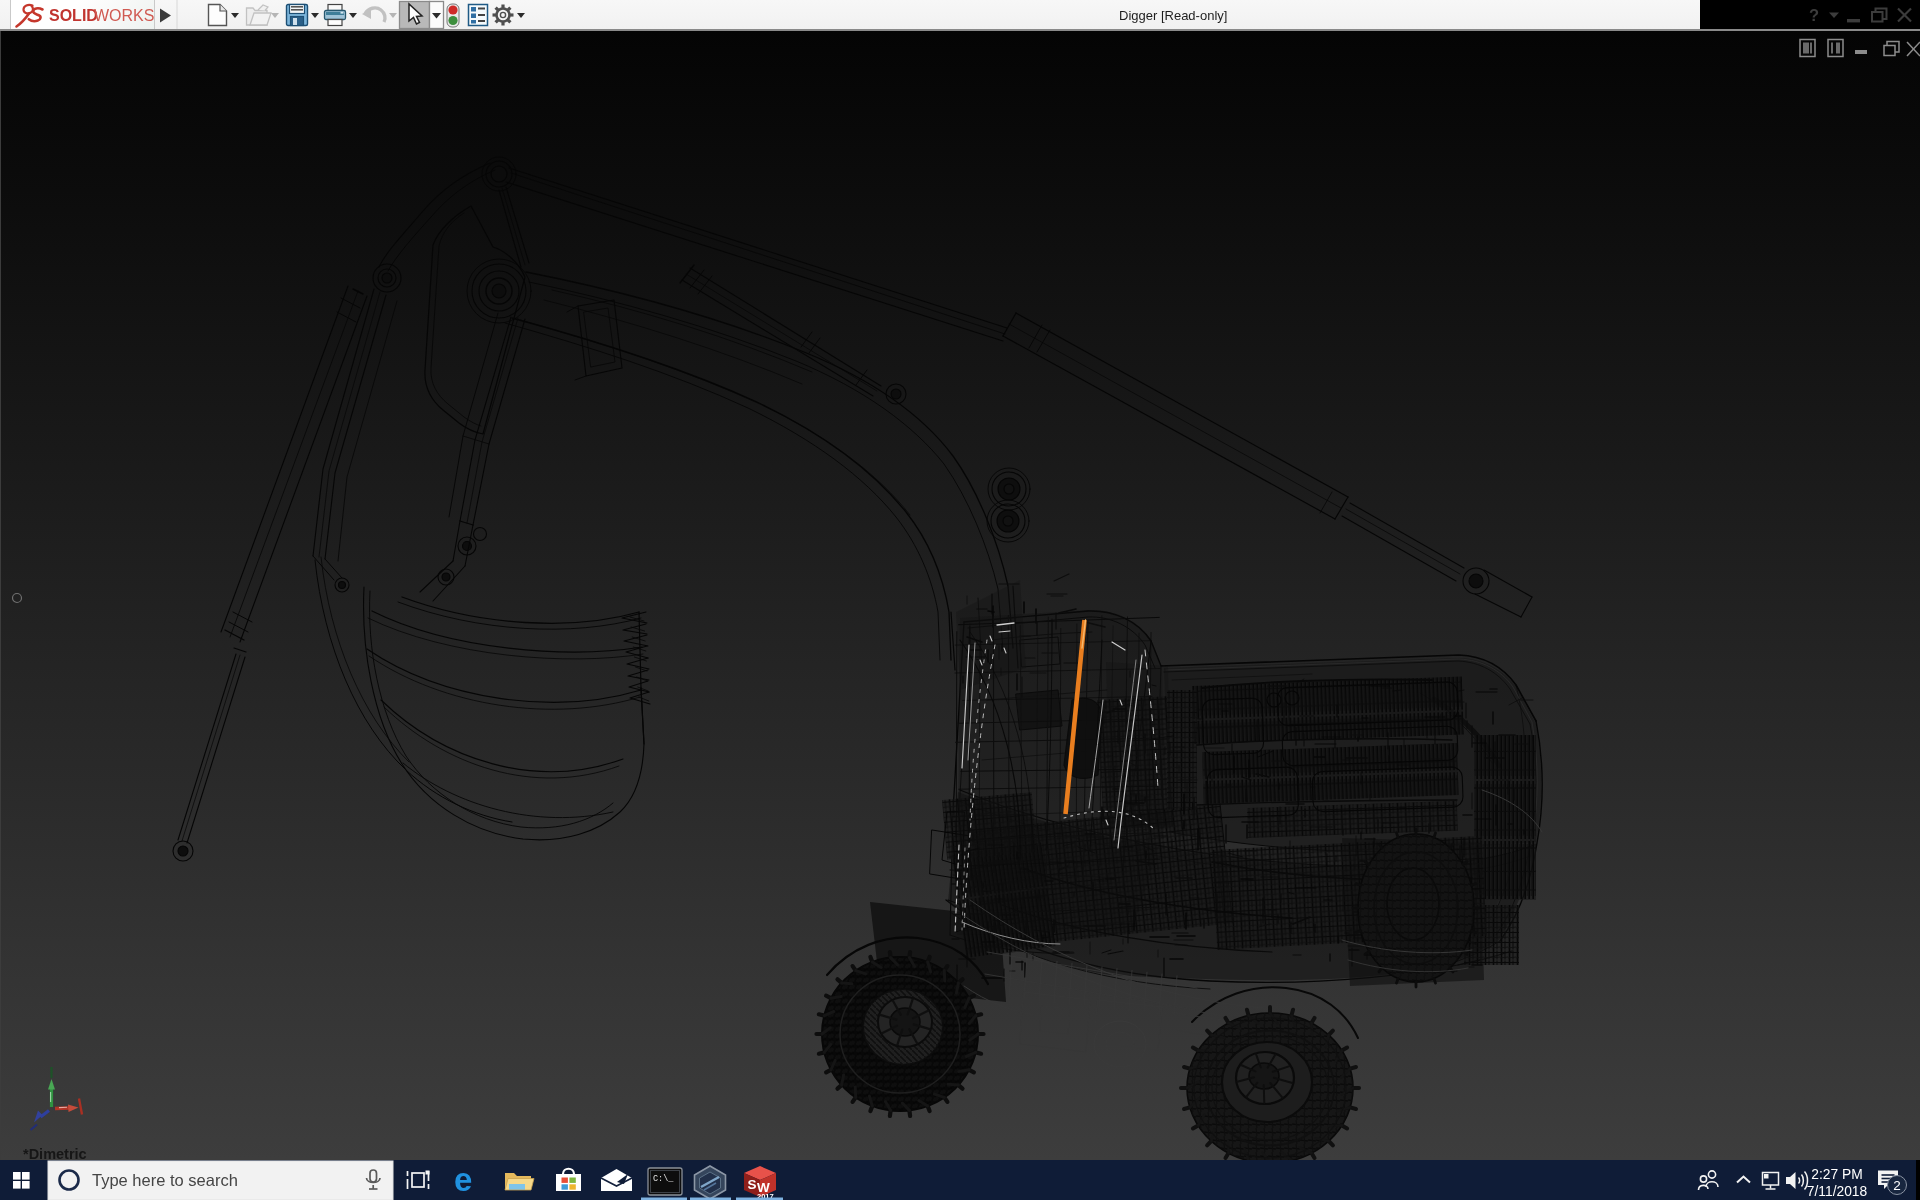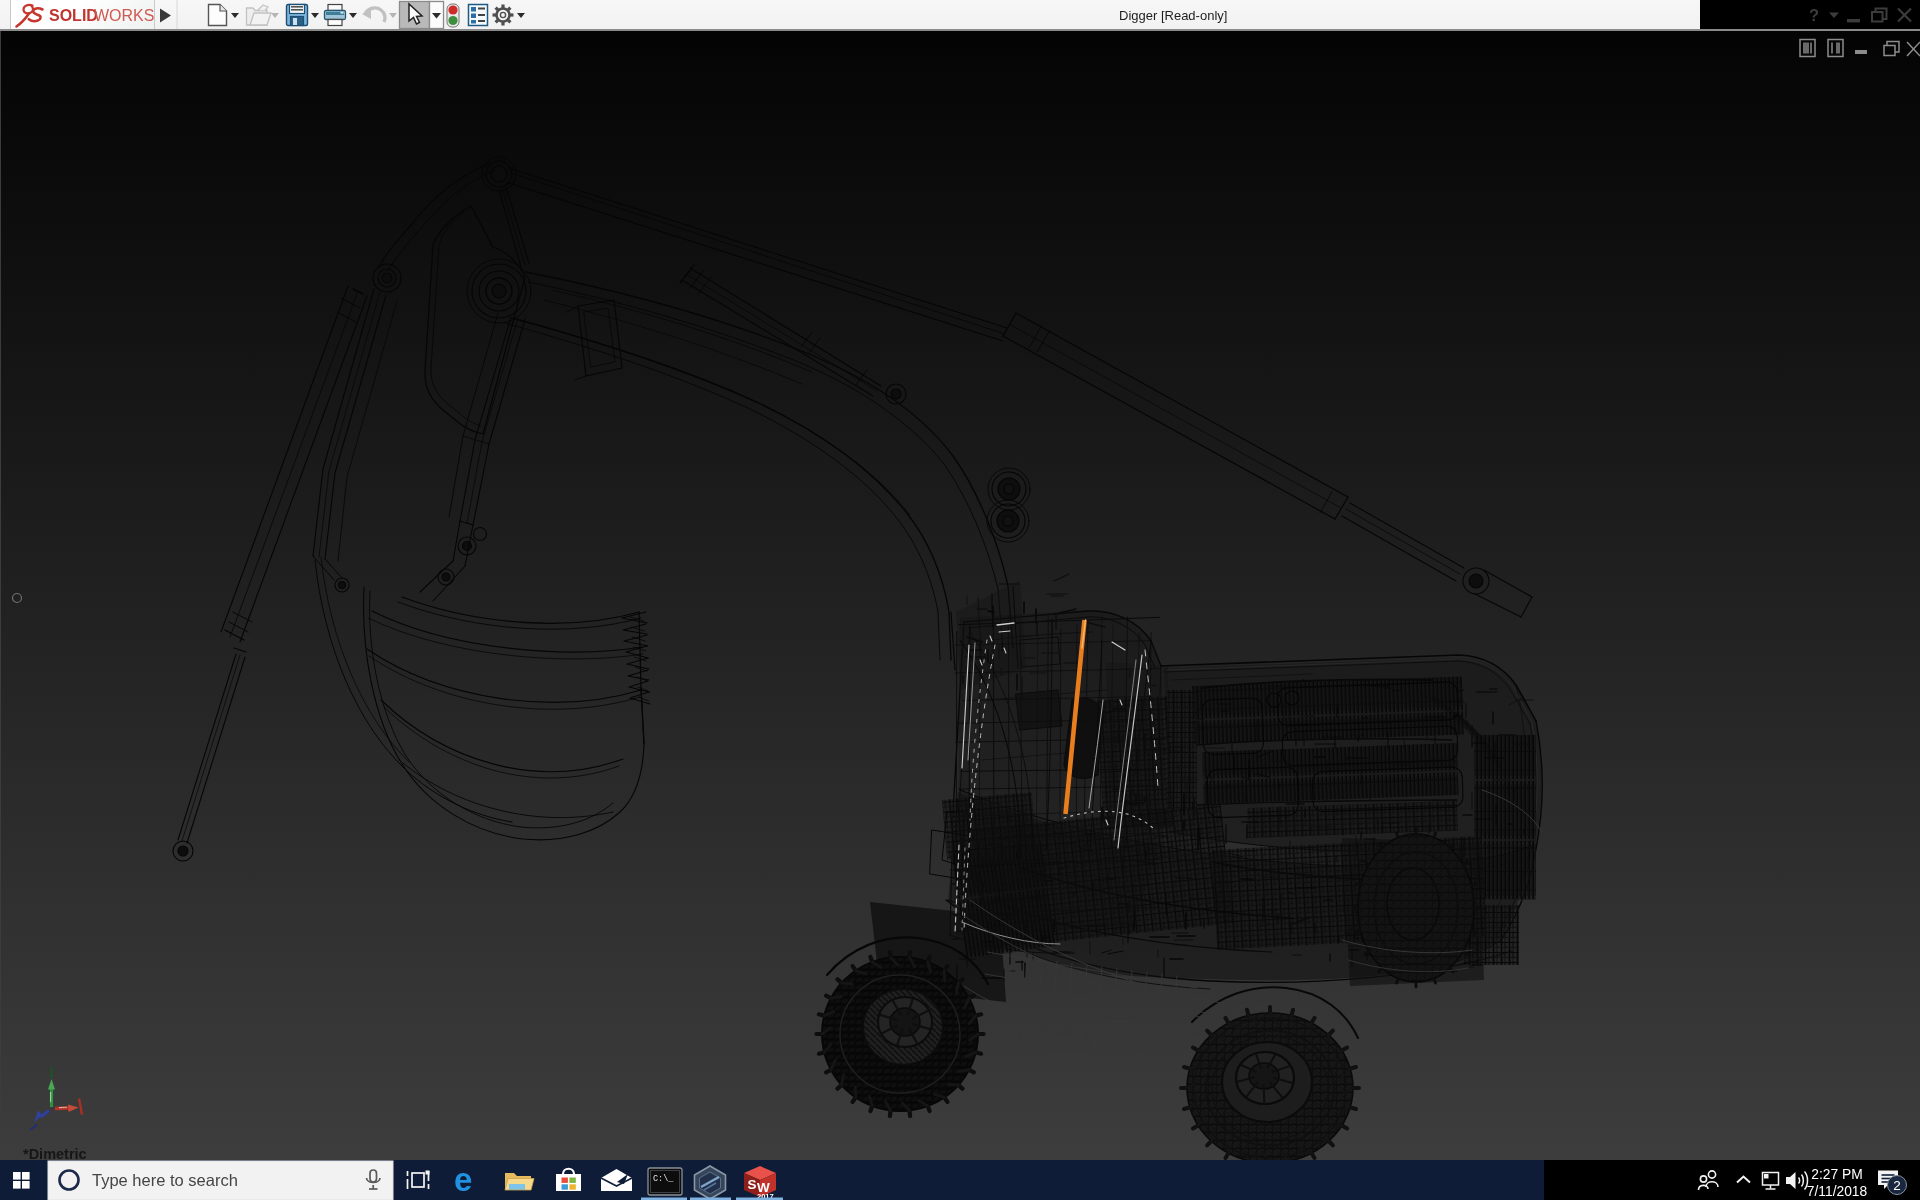--- a/index.html
+++ b/index.html
@@ -1030,21 +1030,21 @@
    <rect x="1872" y="12" width="10.5" height="9.5"></rect>
    <path d="M 1875.5,12 L 1875.5,8.5 L 1886.5,8.5 L 1886.5,19 L 1883,19"></path>
   </g>
   <g stroke="#3c3c3c" stroke-width="2.1">
    <line x1="1898" y1="8.5" x2="1911" y2="21.5"></line>
    <line x1="1911" y1="8.5" x2="1898" y2="21.5"></line>
   </g>
  </svg>
 </div>
 
-<div style="position:absolute;left:0;top:1160px;width:1544px;height:40px;background:#0f1c37">
+<div style="position:absolute;left:0;top:1160px;width:1916px;height:40px;background:#0f1c37">
  <svg width="1920" height="40" style="position:absolute;left:0;top:0">
 
   <g fill="#ffffff">
    <rect x="13" y="12" width="7.6" height="7.6"></rect>
           <rect x="22" y="12" width="7.6" height="7.6"></rect>
    <rect x="13" y="21" width="7.6" height="7.6"></rect>
           <rect x="22" y="21" width="7.6" height="7.6"></rect>
   </g>
 
   <rect x="48" y="1" width="345" height="39" fill="#f2f2f2" stroke="#e3e3e3" stroke-width="1"></rect>

